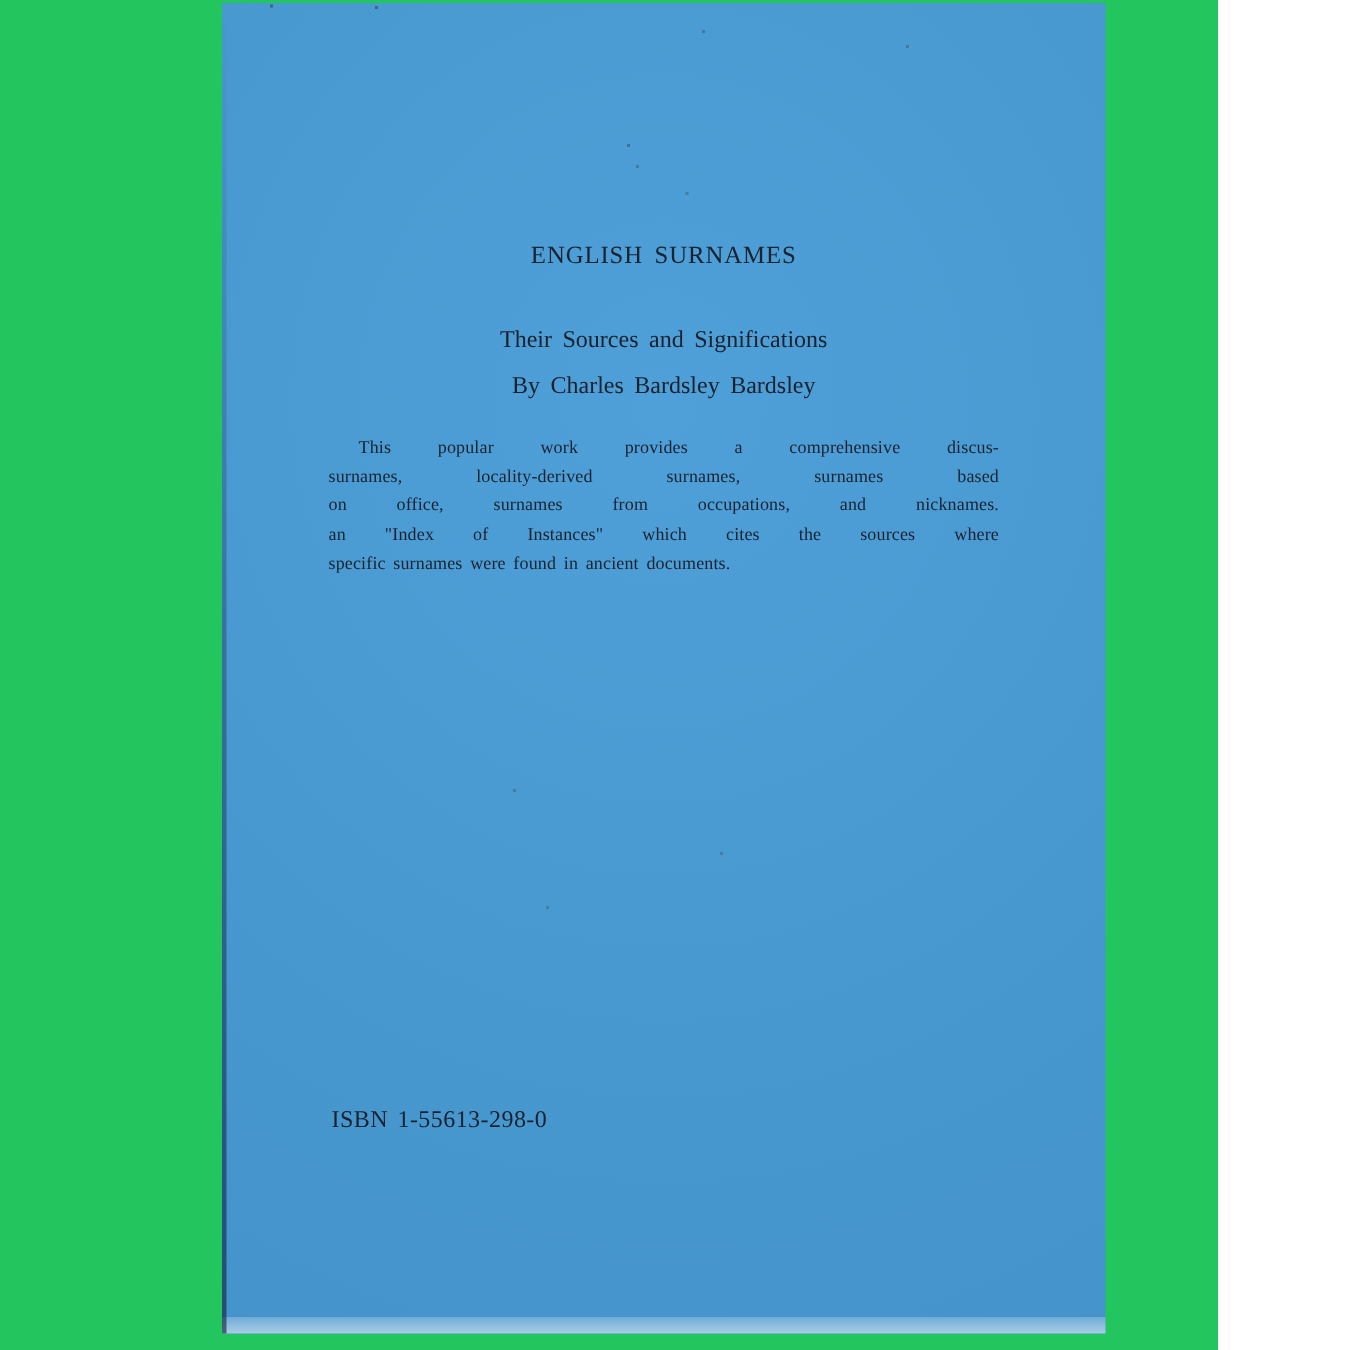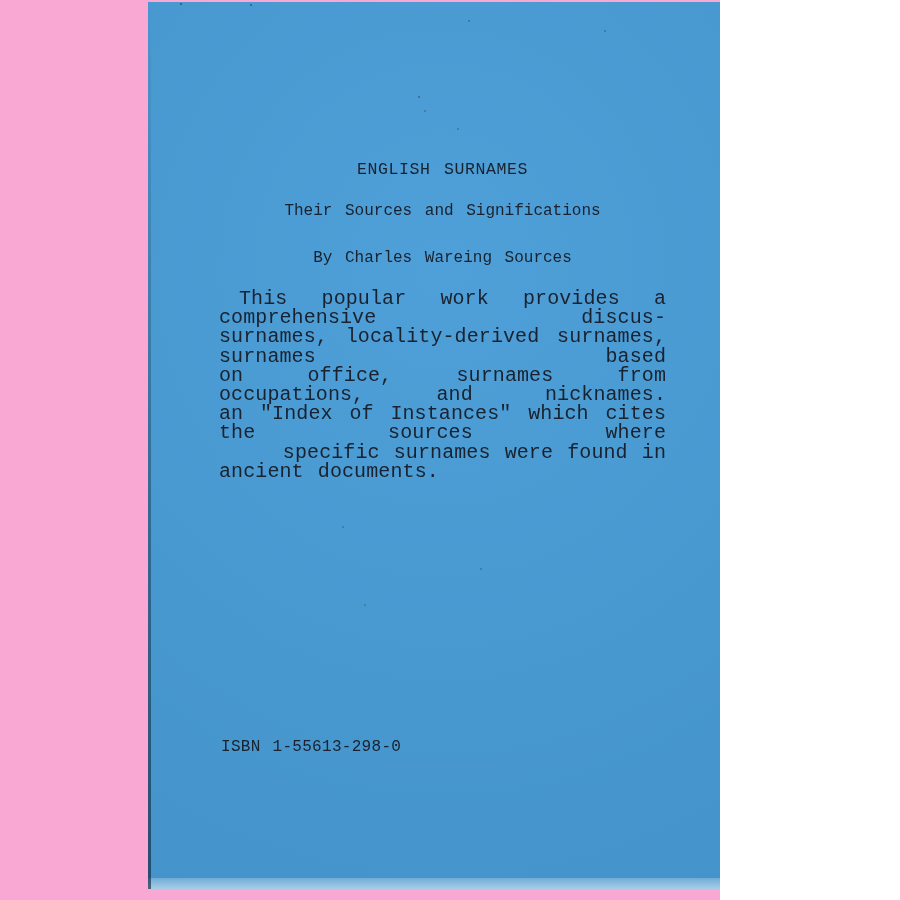--- a/index.html
+++ b/index.html
@@ -2,25 +2,25 @@
 <html><head>
 <meta charset="utf-8">
 <style>
   html, body {
     margin: 0;
     padding: 0;
     background: #ffffff;
   }
   .scene {
     position: relative;
-    width: 720px;
+    width: 812px;
     height: 900px;
-    background: #f9a8d4;
+    background: #22c55e;
     overflow: hidden;
-    font-family: Liberation Mono, monospace;
+    font-family: Liberation Serif, serif;
   }
   .cover {
     position: absolute;
     left: 148px;
     top: 2px;
     width: 589px;
     height: 887px;
     background: radial-gradient(140% 100% at 50% 30%, #4f9fd8 0%, #4898d0 50%, #4190c6 100%);
     color: #19222e;
   }
@@ -66,36 +66,36 @@
     text-align: center;
     white-space: nowrap;
   }
   .title {
     top: 158px;
     font-size: 16.5px;
     letter-spacing: 0.6px;
     word-spacing: 3px;
   }
   .subtitle {
-    top: 200px;
+    top: 216px;
     font-size: 16px;
     word-spacing: 3px;
     text-align: center;
   }
   .byline {
     top: 247px;
     font-size: 16px;
     word-spacing: 3px;
   }
   .description {
     position: absolute;
     top: 287px;
     left: 71px;
     width: 447px;
-    font-size: 20px;
+    font-size: 12px;
     line-height: 19.2px;
     letter-spacing: 0.1px;
     word-spacing: 2px;
   }
   .desc-line {
     text-align: justify;
     text-align-last: justify;
   }
   .desc-line.first {
     text-indent: 20px;
@@ -118,21 +118,21 @@
 <body>
 
 <div class="scene">
   <div class="cover">
     <div class="specks"></div>
 
     <div class="heading title">ENGLISH SURNAMES</div>
 
     <div class="heading subtitle">Their Sources and Significations</div>
 
-    <div class="heading byline">By Charles Wareing Sources</div>
+    <div class="heading byline">By Charles Bardsley Bardsley</div>
 
     <div class="description">
       <div class="desc-line first">This popular work provides a comprehensive discus-</div>
       <div class="desc-line">surnames, locality-derived surnames, surnames based</div>
       <div class="desc-line">on office, surnames from occupations, and nicknames.</div>
       <div class="desc-line">an "Index of Instances" which cites the sources where</div>
       <div class="desc-line last">specific surnames were found in ancient documents.</div>
     </div>
 
     <div class="isbn">ISBN 1-55613-298-0</div>

